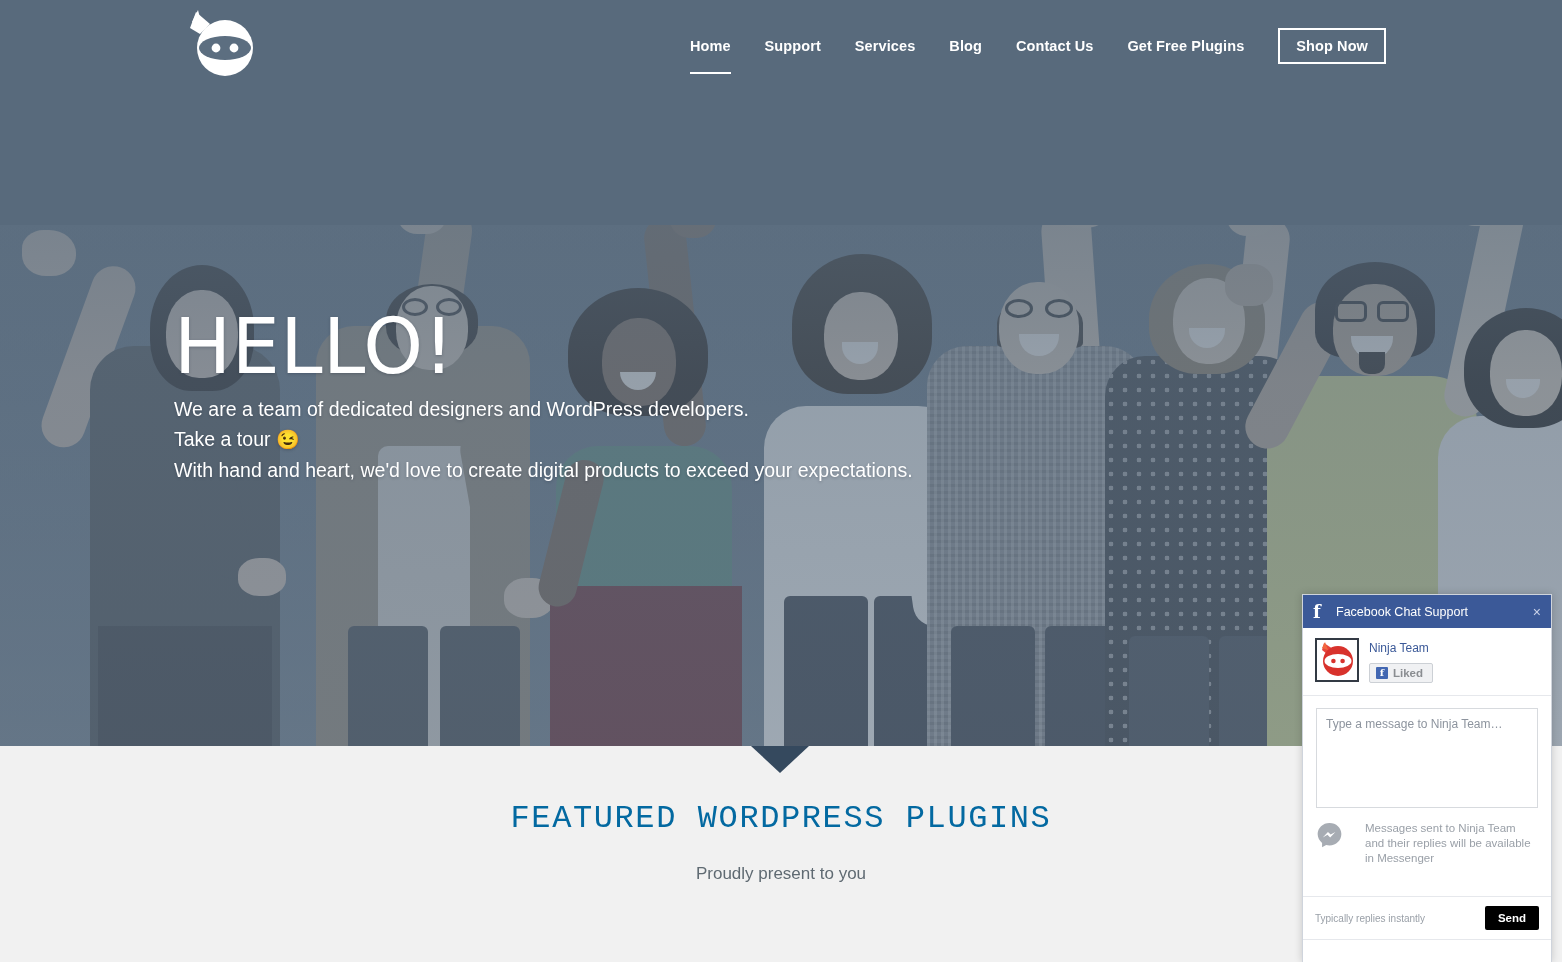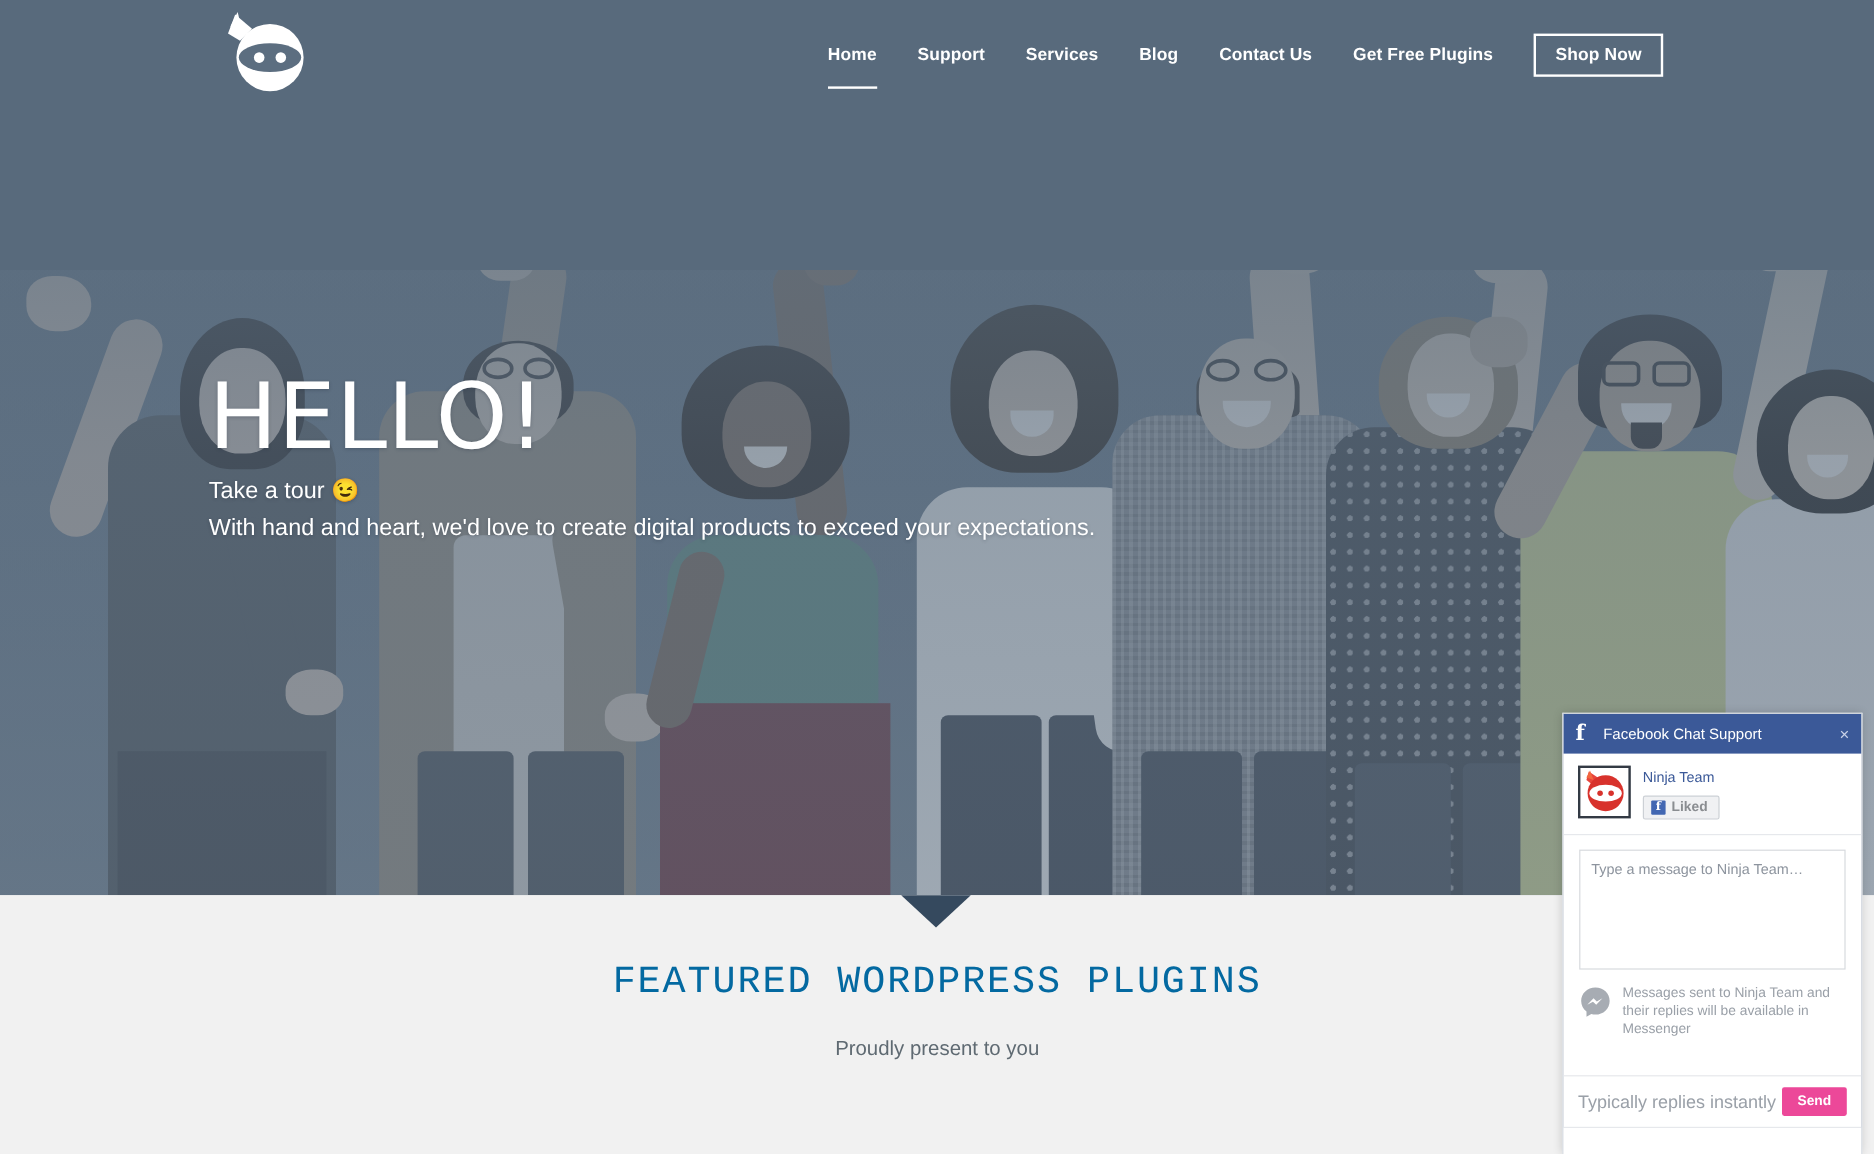--- a/index.html
+++ b/index.html
@@ -273,37 +273,37 @@
 
   .fb-note {
     display: flex;
     align-items: flex-start;
     padding: 10px 13px 12px 13px;
     border-bottom: 1px solid #e6e8ec;
     flex: 1 1 auto;
   }
   .msgr-icon { width: 27px; height: 27px; flex: 0 0 auto; }
   .fb-note-text {
-    margin-left: 9px;
+    margin-left: 22px;
     color: #9aa0a8;
     font-size: 11.5px;
     line-height: 15px;
   }
 
   .fb-footer {
     display: flex;
     align-items: center;
     justify-content: space-between;
     padding: 9px 12px;
     border-bottom: 1px solid #e6e8ec;
     flex: 0 0 auto;
   }
-  .fb-reply { color: #9aa0a8; font-size: 15px; }
+  .fb-reply { color: #9aa0a8; font-size: 10px; }
   .fb-send {
-    background: #ec4899;
+    background: #000000;
     color: #ffffff;
     border: none;
     font-family: "Liberation Sans", sans-serif;
     font-weight: bold;
     font-size: 11.5px;
     padding: 6px 13px;
     border-radius: 2px;
     cursor: pointer;
   }
   .fb-blank { height: 22px; background: #fff; flex: 0 0 auto; }
@@ -408,20 +408,21 @@
       <div class="hair" style="left:44px;bottom:318px;width:124px;height:120px;background:#23201e;border-radius:50% 50% 44% 44%;"></div>
       <div class="head" style="left:70px;bottom:330px;width:72px;height:86px;background:#e8cdae;"></div>
       <i style="left:86px;bottom:348px;width:34px;height:19px;background:#f8f3ed;border-radius:0 0 18px 18px;"></i>
     </div>
 
   </div>
 
   <div class="hero-copy">
     <div class="hero-title">HELLO!</div>
     <div class="hero-sub">
+      <div>We are a team of dedicated designers and WordPress developers.</div>
       <div>
         <span>Take a tour</span>
         <span class="emoji">😉</span>
       </div>
       <div>With hand and heart, we'd love to create digital products to exceed your expectations.</div>
     </div>
   </div>
 
   <div class="topbar">
 

